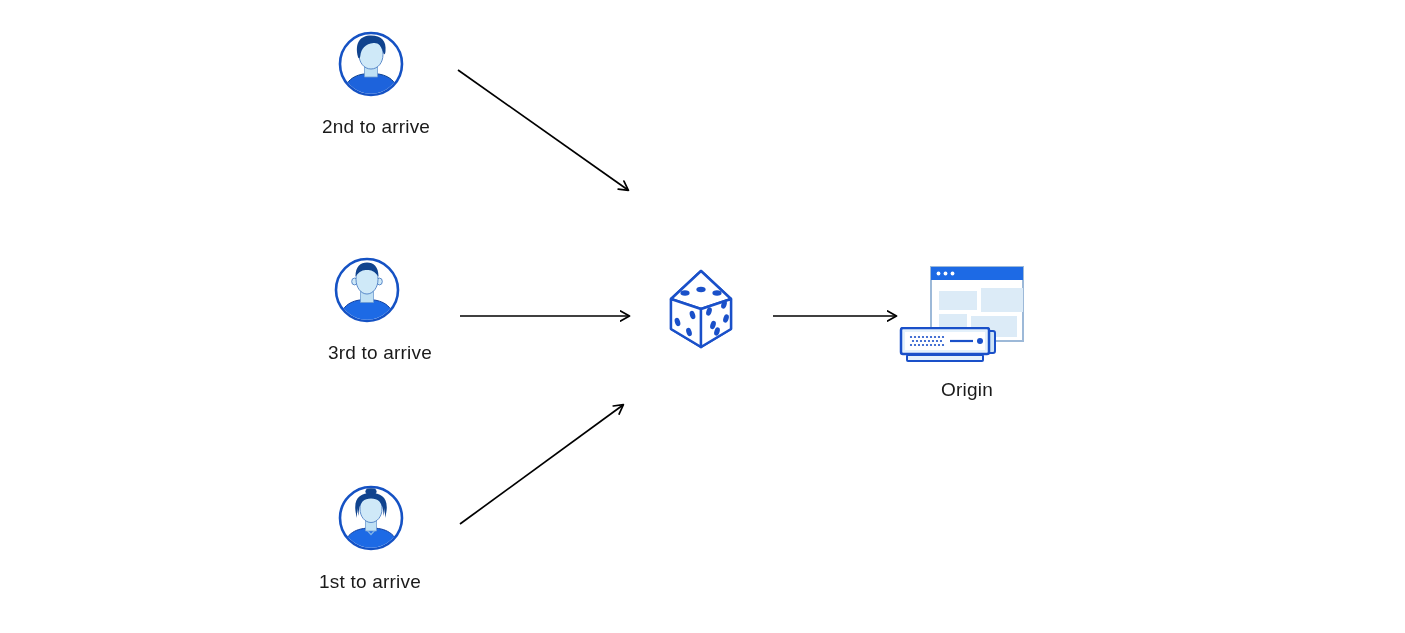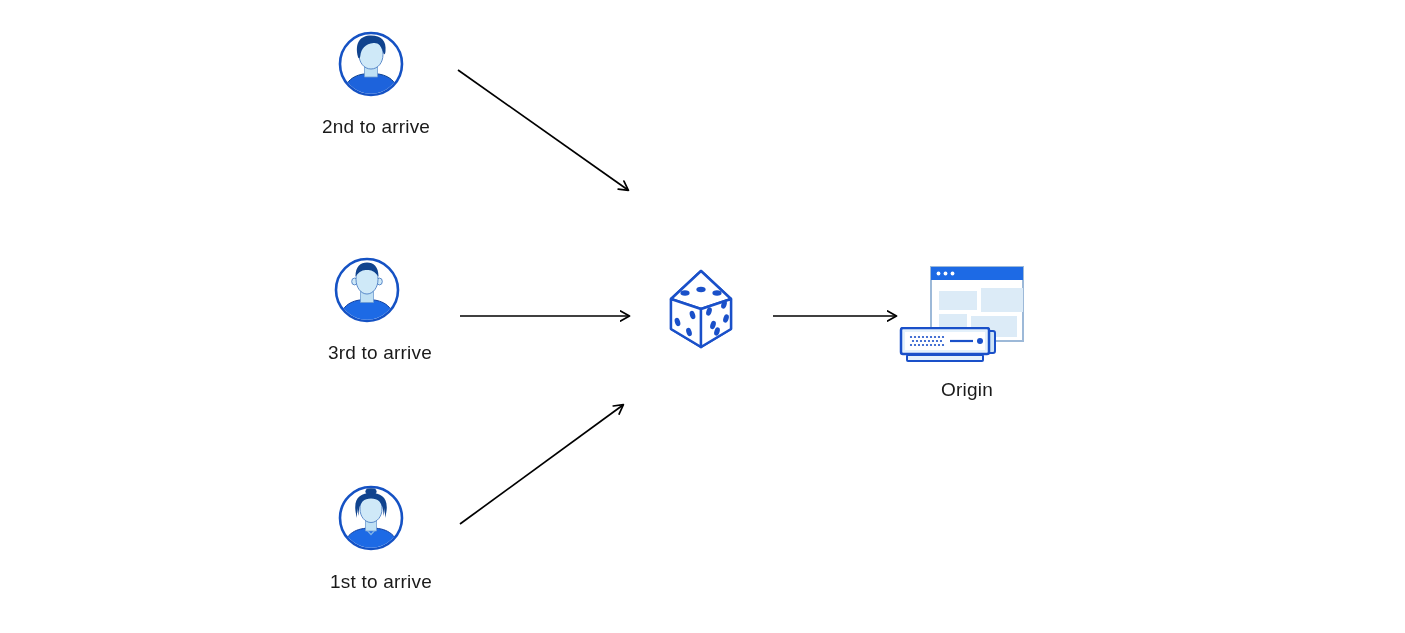--- a/index.html
+++ b/index.html
@@ -86,21 +86,21 @@
     <g clip-path="url(#clipC)">
       <path d="M4 66 C 7 47.5 19 43 33 43 C 47 43 59 47.5 62 66 Z" fill="#1d6ae5" stroke="#1240a0" stroke-width="1"></path>
       <path d="M28 44 L 33 49.5 L 38 44" fill="none" stroke="#7fb3e8" stroke-width="1.4"></path>
       <path d="M27.5 33 L27.5 46 L38.5 46 L38.5 33 Z" fill="#bfe0f4" stroke="#6d9bd0" stroke-width="0.8"></path>
       <ellipse cx="33" cy="6.5" rx="5.6" ry="4.4" fill="#10438e"></ellipse>
       <path d="M19 33 C 13.5 14 21.5 8 33 8 C 44.5 8 52.5 14 47 33 C 47.5 18 42 12.8 33 12.8 C 24 12.8 18.5 18 19 33 Z" fill="#10438e"></path>
       <path d="M33 11 C 41 11 44 17 44 24 C 44 31.5 39 37.5 33 37.5 C 27 37.5 22 31.5 22 24 C 22 17 25 11 33 11 Z" fill="#cfe9f8" stroke="#4d7fc4" stroke-width="0.9"></path>
       <path d="M20.5 31 C 16.5 15 22.5 9.5 33 9.5 C 43.5 9.5 49.5 15 45.5 31 C 45.5 19 41.5 13.5 33 13.5 C 24.5 13.5 20.5 19 20.5 31 Z" fill="#10438e"></path>
     </g>
   </svg>
-  <div class="node-label" style="left:301px; top:571px; width:160px;">1st to arrive</div>
+  <div class="node-label" style="left:290px; top:571px; width:160px;">1st to arrive</div>
 
   <svg class="abs" style="left:669px; top:269px;" width="64" height="80" viewBox="0 0 64 80">
     <g stroke="#1a50c9" stroke-width="2.4" stroke-linejoin="round" fill="#ffffff">
       <path d="M32 2 L62 30 L62 60 L32 78 L2 60 L2 30 Z"></path>
       <path d="M32 2 L62 30 L32 40 L2 30 Z"></path>
       <path d="M2 30 L32 40 L32 78 L2 60 Z"></path>
       <path d="M62 30 L32 40 L32 78 L62 60 Z"></path>
     </g>
     <g fill="#1a50c9">
 

